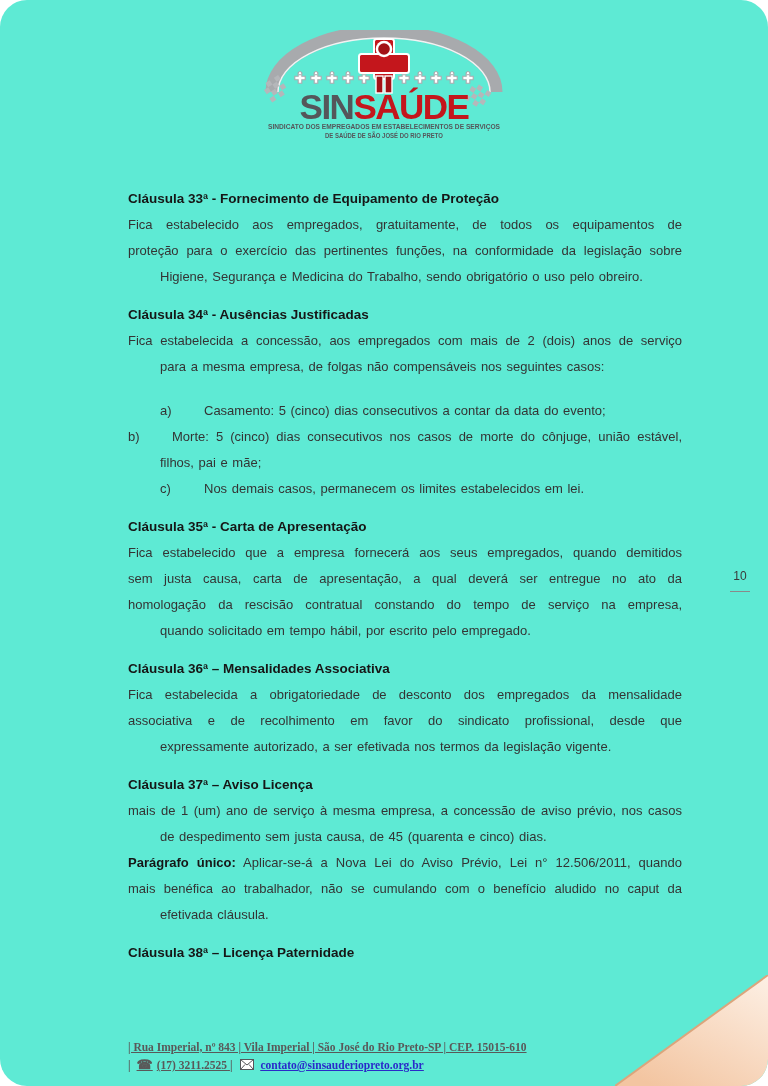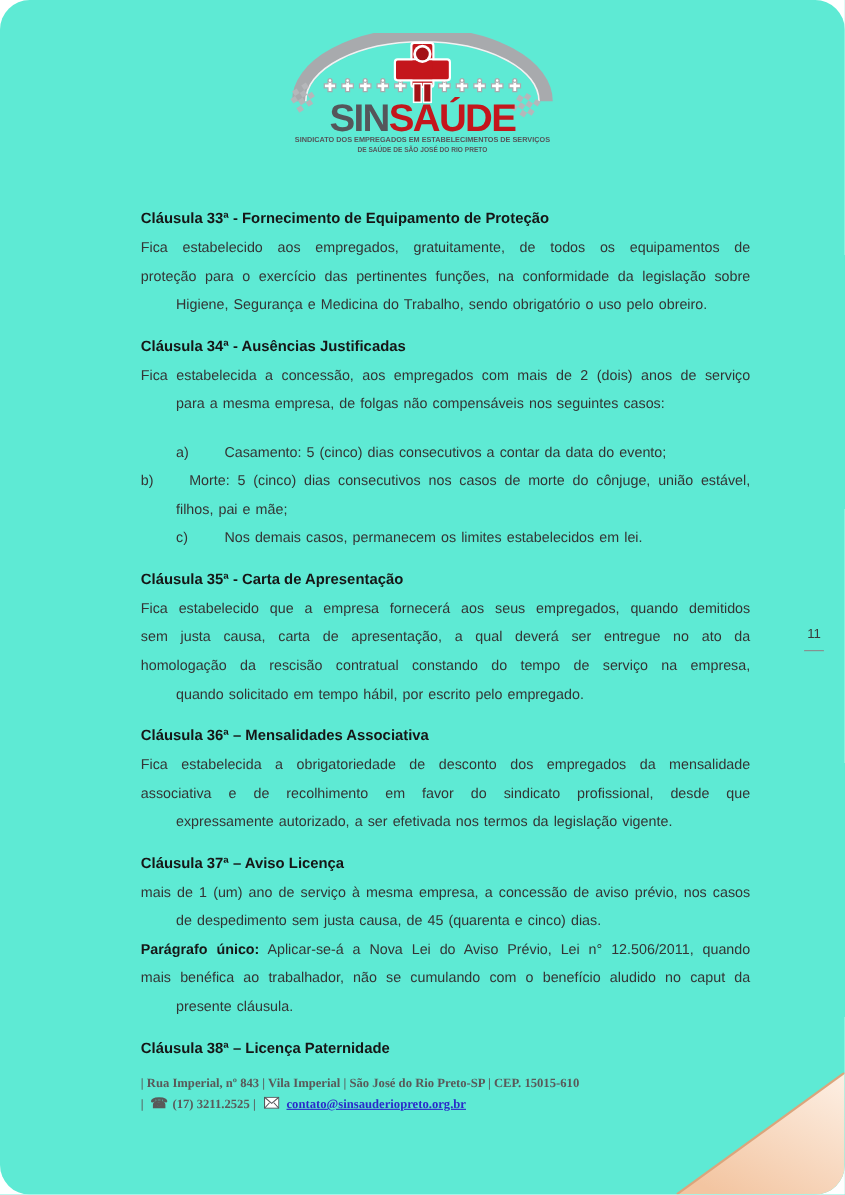--- a/index.html
+++ b/index.html
@@ -33,23 +33,23 @@
 
   
   .pagenum {
     position: absolute; top: 569px; right: 10px; width: 36px;
     text-align: center; font-size: 12px; color: #3a3a3a;
   }
   .pagenum span { display: inline-block; padding: 0 3px 8px; border-bottom: 1.5px solid #8a8a8a; }
 
   
   .footer {
-    position: absolute; left: 128px; top: 976px; width: 560px;
+    position: absolute; left: 128px; top: 1038px; width: 560px;
     font-family: "Liberation Serif", serif; font-weight: bold;
-    font-size: 11.5px; line-height: 18px; color: #595959;
+    font-size: 11.5px; line-height: 18px; color: #595959; text-decoration: underline;
   }
   .footer .row { white-space: nowrap; }
   .phone-glyph { font-size: 13px; margin: 0 4px 0 6px; }
   .env-icon { margin: 0 6px 0 8px; vertical-align: -1px; }
   .email { color: #2a2ac9; text-decoration: underline; cursor: pointer; }
 
   
   .corner { position: absolute; right: 0; bottom: 0; display: block; }
 </style>
 </head>
@@ -154,31 +154,31 @@
       <div class="ln">associativa e de recolhimento em favor do sindicato profissional, desde que</div>
       <div class="ln ln-last">expressamente autorizado, a ser efetivada nos termos da legislação vigente.</div>
     </section>
 
     <section class="sec">
       <h2 class="hd">Cláusula 37ª – Aviso Licença</h2>
       <div class="ln">mais de 1 (um) ano de serviço à mesma empresa, a concessão de aviso prévio, nos casos</div>
       <div class="ln ln-last">de despedimento sem justa causa, de 45 (quarenta e cinco) dias.</div>
       <div class="ln"><b class="plabel">Parágrafo único:</b><span> Aplicar-se-á a Nova Lei do Aviso Prévio, Lei n° 12.506/2011, quando</span></div>
       <div class="ln">mais benéfica ao trabalhador, não se cumulando com o benefício aludido no caput da</div>
-      <div class="ln ln-last">presente cláusula.</div>
+      <div class="ln ln-last">efetivada cláusula.</div>
     </section>
 
     <section class="sec">
       <h2 class="hd">Cláusula 38ª – Licença Paternidade</h2>
     </section>
 
   </main>
 
   <div class="pagenum">
-    <span>11</span>
+    <span>10</span>
   </div>
 
   <footer class="footer">
     <div class="row">| Rua Imperial, nº 843 | Vila Imperial | São José do Rio Preto-SP | CEP. 15015-610</div>
     <div class="row">
       <span>|</span><span class="phone-glyph">☎</span><span>(17) 3211.2525</span>
       <span>|</span><svg class="env-icon" width="14" height="11" viewBox="0 0 14 11">
           <rect x="0.5" y="0.5" width="13" height="10" fill="#ffffff" stroke="#55565a"></rect>
           <path d="M0.5 0.5 L7 6 L13.5 0.5 M0.5 10.5 L5 5.5 M13.5 10.5 L9 5.5" fill="none" stroke="#55565a"></path>
         </svg><a class="email">contato@sinsauderiopreto.org.br</a>

